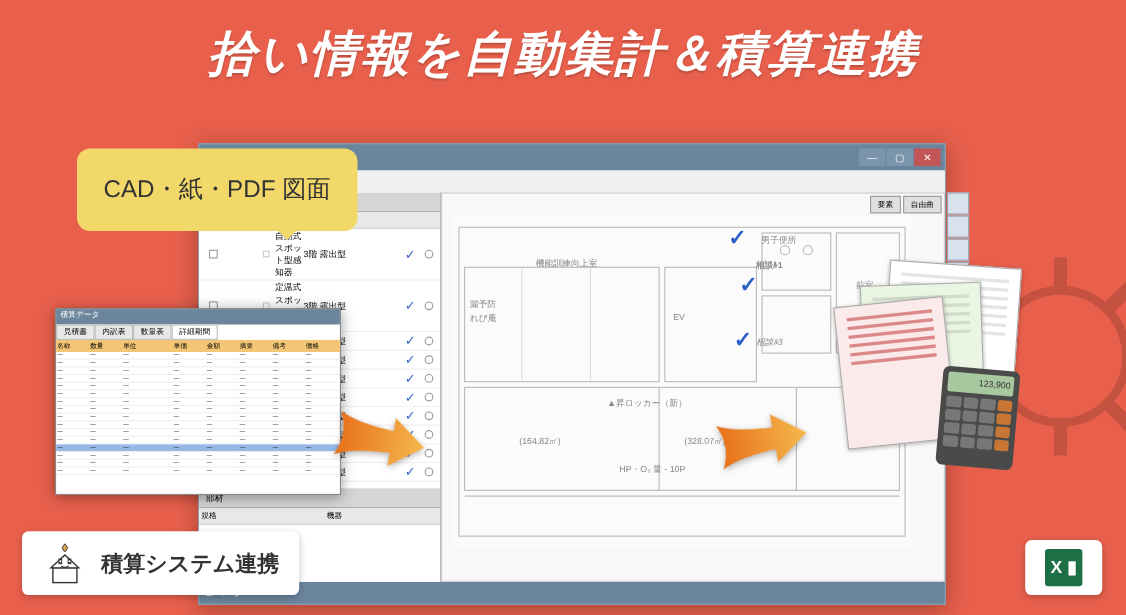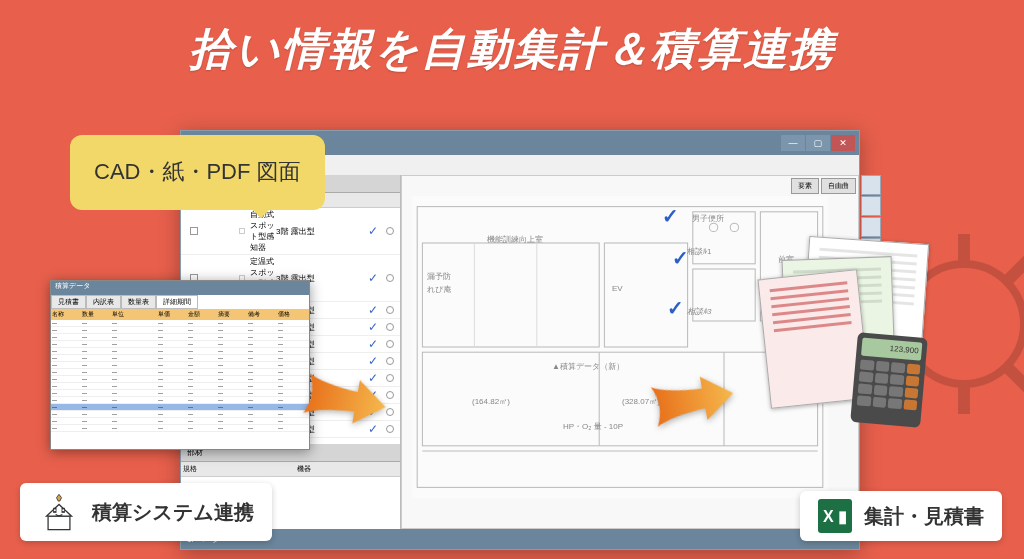--- a/index.html
+++ b/index.html
@@ -522,25 +522,25 @@
           <line x1="300" y1="145" x2="300" y2="235" stroke="#bbb"></line>
           <line x1="60" y1="40" x2="60" y2="140" stroke="#ddd"></line>
           <line x1="120" y1="40" x2="120" y2="140" stroke="#ddd"></line>
           <circle cx="290" cy="25" r="4" fill="none" stroke="#bbb"></circle>
           <circle cx="310" cy="25" r="4" fill="none" stroke="#bbb"></circle>
         </svg>
         <span class="room-label" style="top:38px;left:55px;margin-left:20px;">機能訓練向上室</span>
         <span class="room-label" style="top:88px;left:200px;">EV</span>
         <span class="room-label" style="top:75px;left:15px;">漏予防</span>
         <span class="room-label" style="top:88px;left:15px;">れび庵</span>
-        <span class="room-label" style="top:50px;left:275px;">相談ﾙ1</span>
+        <span class="room-label" style="top:40px;left:275px;font-weight:bold;">相談ﾙ1</span>
         <span class="room-label" style="top:110px;left:275px;font-style:italic;">相談ﾙ3</span>
         <span class="room-label" style="top:17px;left:280px;text-align:right;">男子便所</span>
         <span class="room-label" style="top:58px;left:366px;">前室</span>
-        <span class="room-label" style="top:165px;left:140px;">▲積算データ（新）</span>
+        <span class="room-label" style="top:165px;left:140px;">▲昇ロッカー（新）</span>
         <span class="room-label" style="top:200px;left:60px;">(164.82㎡)</span>
         <span class="room-label" style="top:200px;left:210px;">(328.07㎡)</span>
         <span class="room-label" style="top:225px;left:151px;">HP・O₂ 量 - 10P</span>
         <span class="markup-check" style="top:8px;left:250px;">✓</span>
         <span class="markup-check" style="top:50px;left:260px;">✓</span>
         <span class="markup-check" style="top:100px;left:255px;">✓</span>
       </div>
     </div>
   </div>
   <div class="side-tools">
@@ -829,14 +829,13 @@
       <circle cx="30" cy="23" r="1.2" fill="#fff"></circle>
       <path d="M21 28 Q25 31 29 28" fill="none" stroke="#333" stroke-width="1.2"></path>
       <path d="M22 8 L25 4 L28 8 L26 12 L24 12 Z" fill="#d4a54a" stroke="#333"></path>
     </svg>
   </div>
   <span>積算システム連携</span>
 </div>
 
 <div class="badge badge-right">
   <div class="excel-icon">X ▮</div>
-  <span>集計・見積書</span>
 </div>
 
 </body></html>

